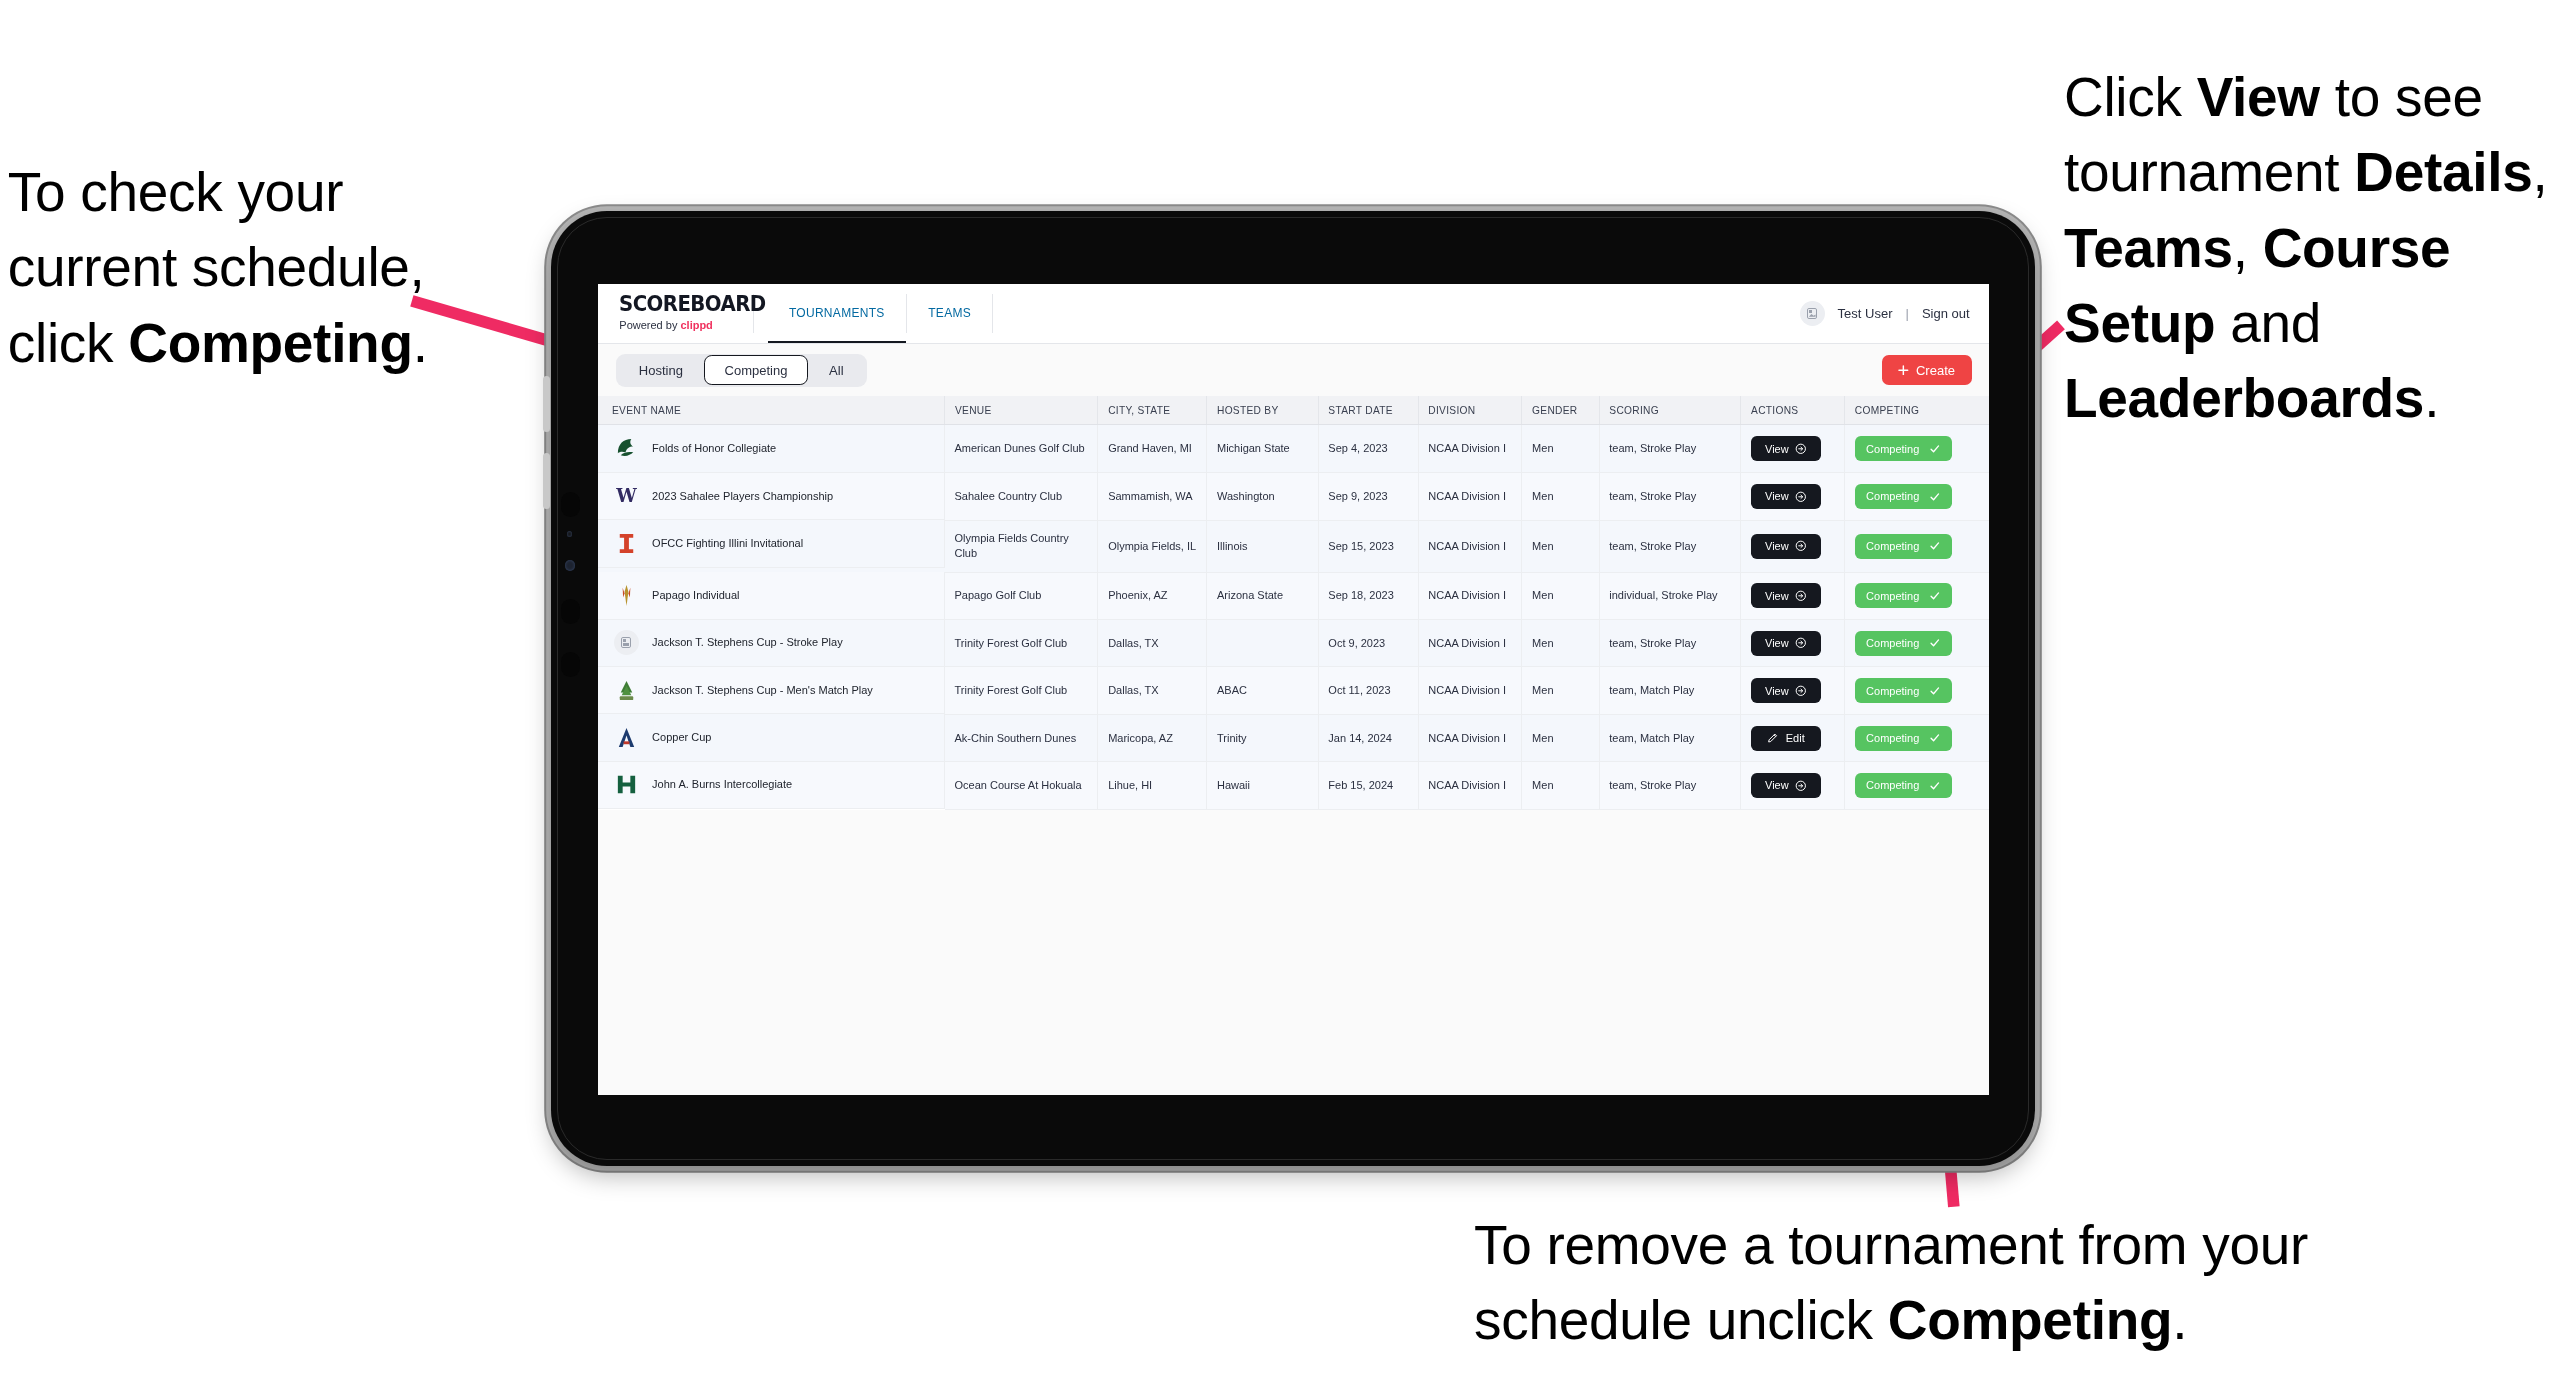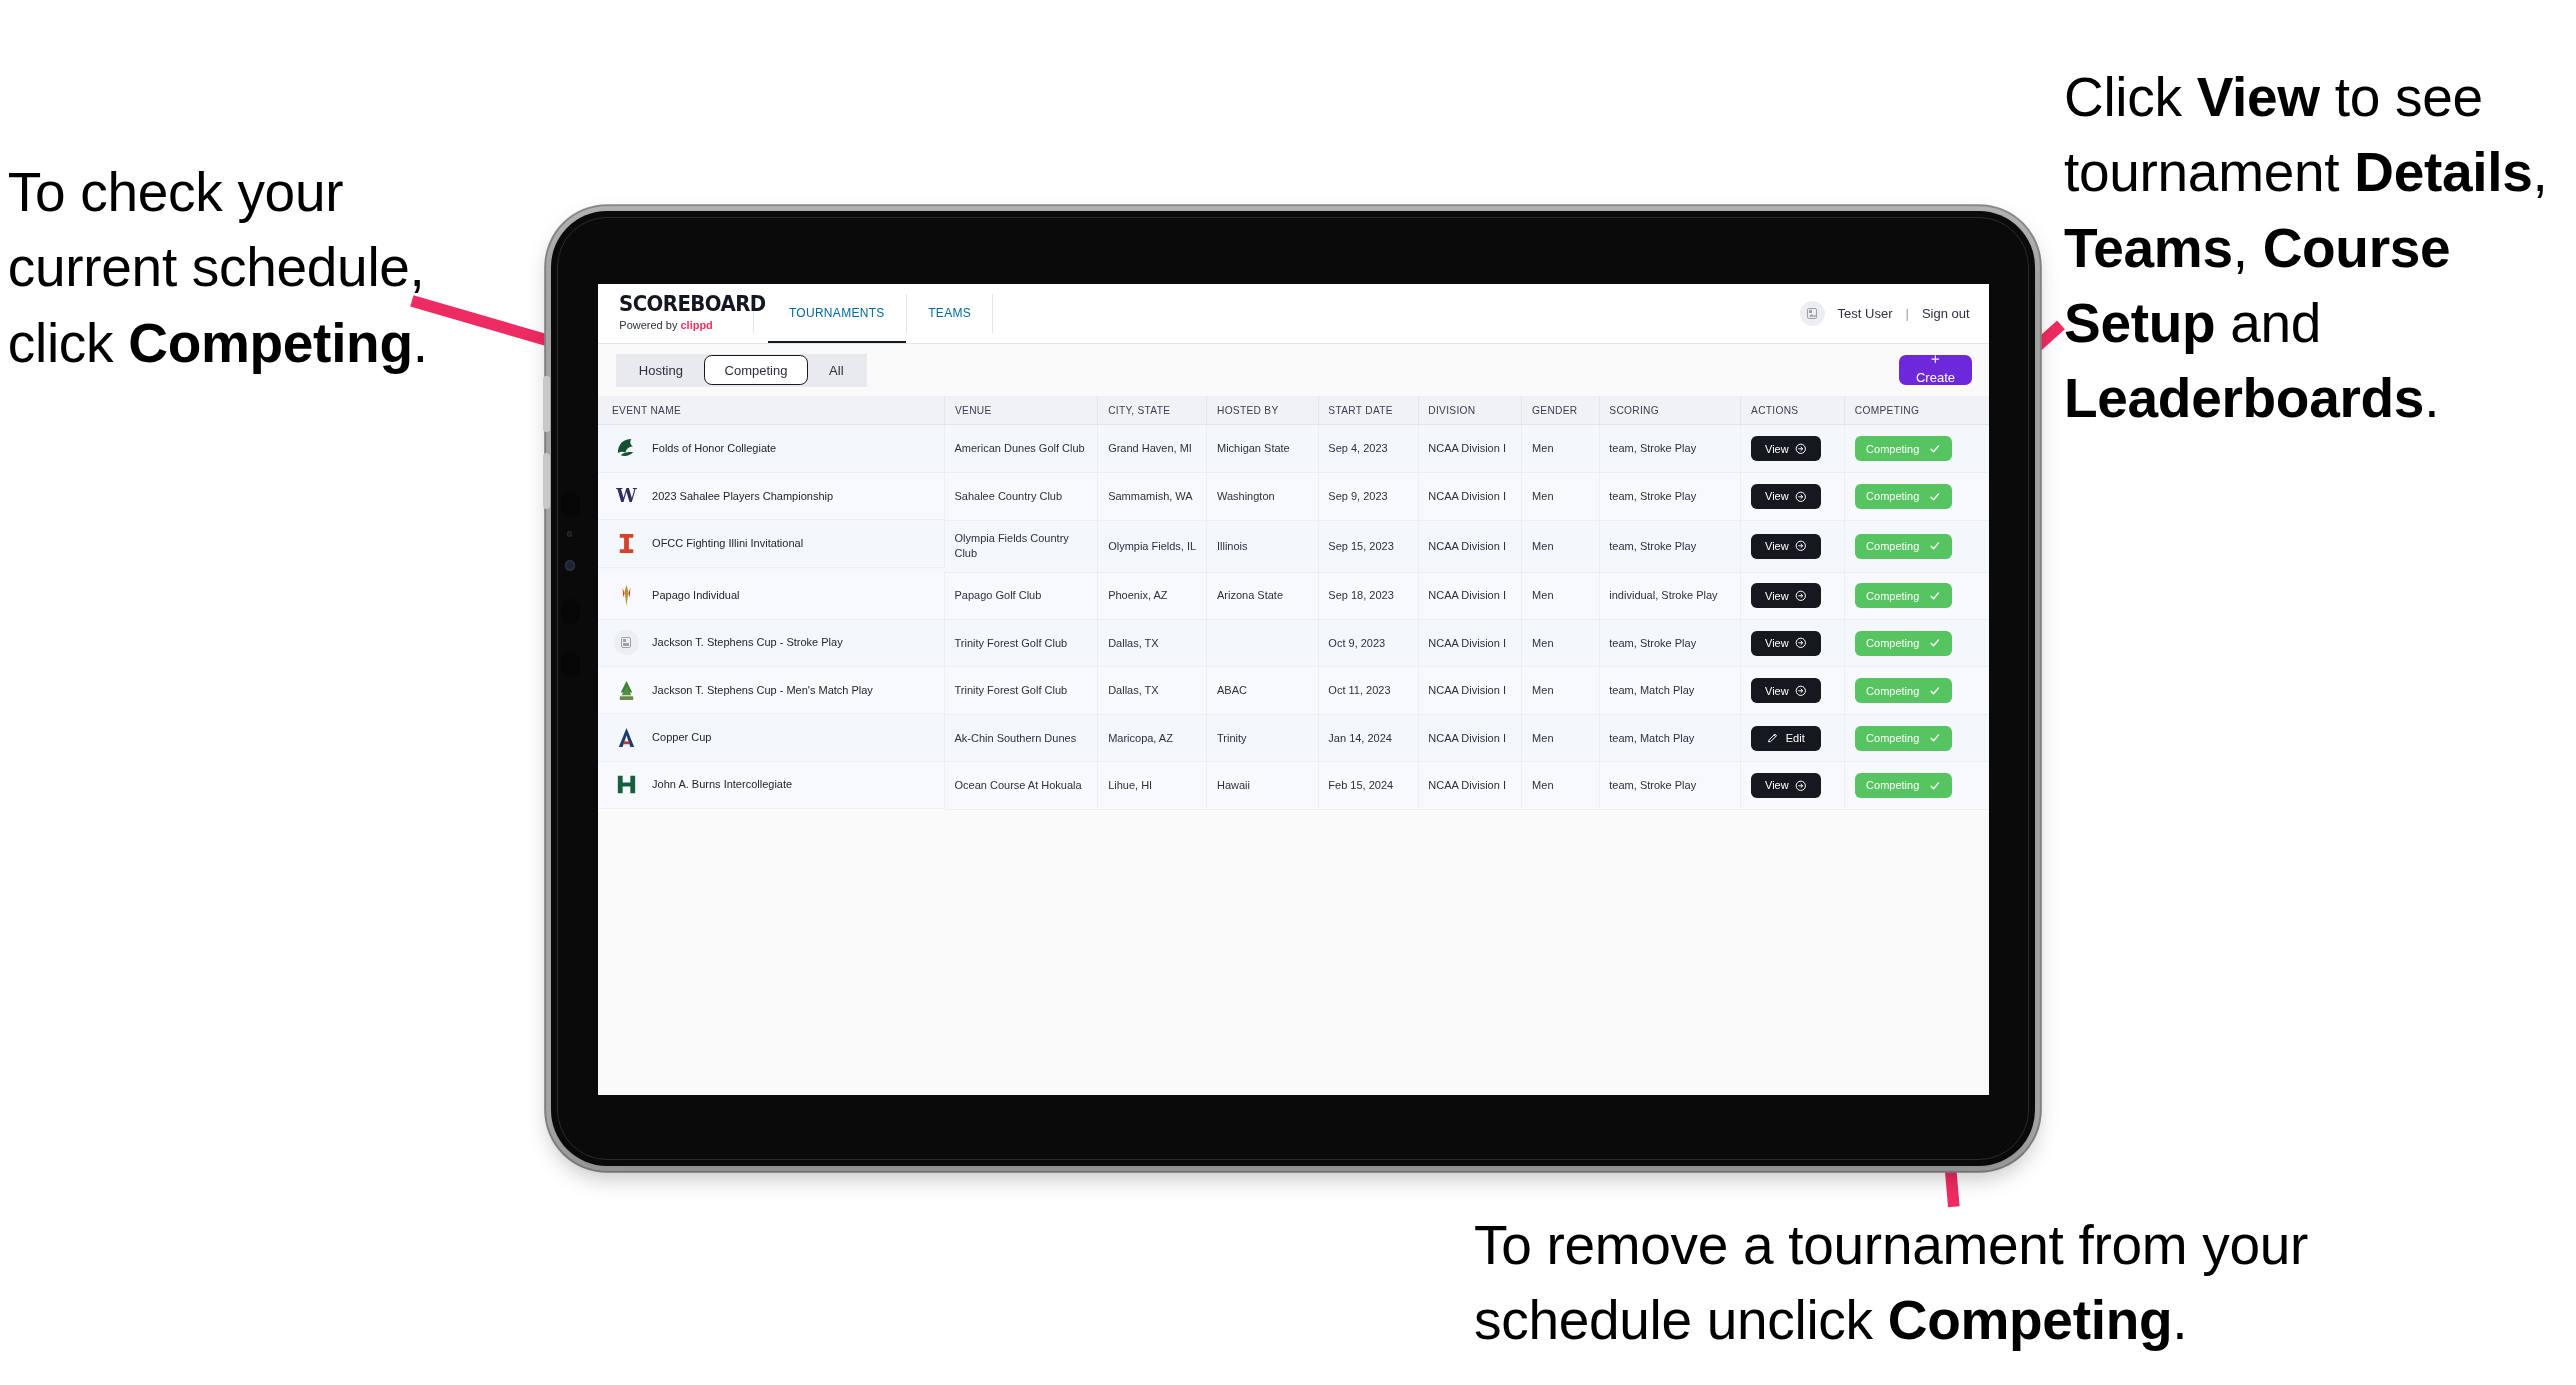--- a/index.html
+++ b/index.html
@@ -90,36 +90,36 @@
   .user-name { font-size: 13px; color:#2b3040; }
   .divider-pipe { font-size:13px; color:#9aa0ac; }
   .signout { font-size:13px; color:#2b3040; cursor:pointer; }
 
   
   .toolbar {
     height: 52px; background:#fafafa; display:flex; align-items:center;
     padding: 0 17.5px; position:relative;
   }
   .segmented {
-    display:flex; align-items:center; background:#e9eaee; border-radius:1px;
+    display:flex; align-items:center; background:#e9eaee; border-radius:9px;
     padding: 3.9px; gap: 1.9px; height: 33px;
   }
   .seg {
     padding: 0 19.4px; height: 25px; display:flex; align-items:center;
     font-size: 13px; color:#2b3040; border-radius:5.8px; cursor:pointer;
   }
   .seg.active {
     background:#fff; border: 1.7px solid #15181f; height: 30px; border-radius: 7.8px;
     font-weight:400;
   }
   .create-btn {
-    margin-left:auto; background:#6d28d9; color:#fff; border:none;
+    margin-left:auto; background:#ef4444; color:#fff; border:none;
     border-radius: 6.8px; height: 30px; padding: 0 16.5px;
     font-size: 13px; font-family:"Liberation Sans",sans-serif; cursor:pointer;
-    display:flex; align-items:center; gap:6.8px;flex-direction:column;
+    display:flex; align-items:center; gap:6.8px;
   }
 
   
   .table-wrap { background:#fff; }
   table { width:100%; border-collapse: collapse; table-layout: fixed; }
   thead th {
     background:#f1f2f5; color:#3a4050; font-size: 10.2px; letter-spacing:0.3px;
     text-align:left; padding: 8.7px 9.7px; font-weight:400;
     border-right: 1px solid #e4e6ea; border-bottom: 1px solid #e0e2e7;
     white-space: nowrap;

